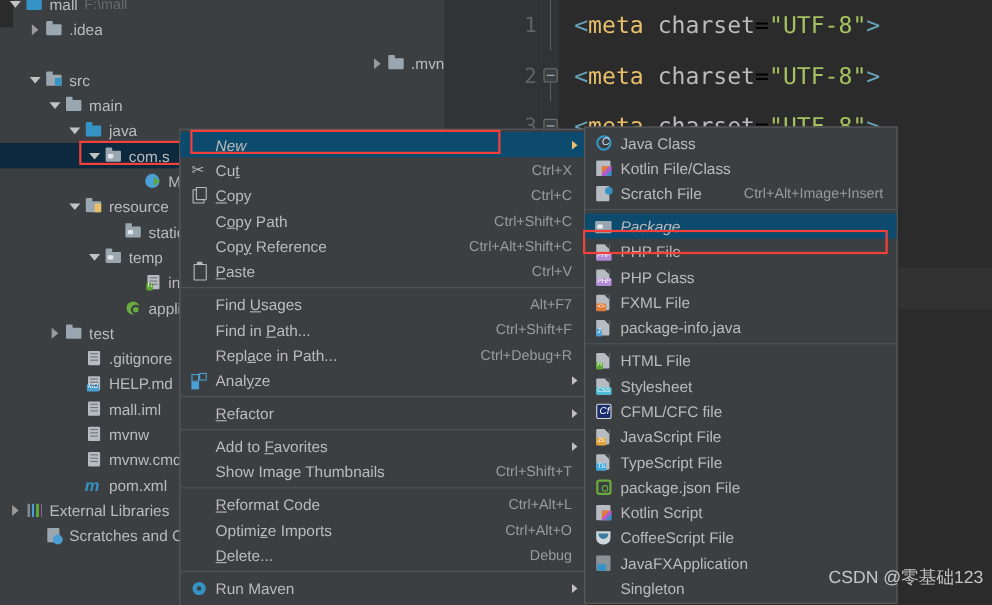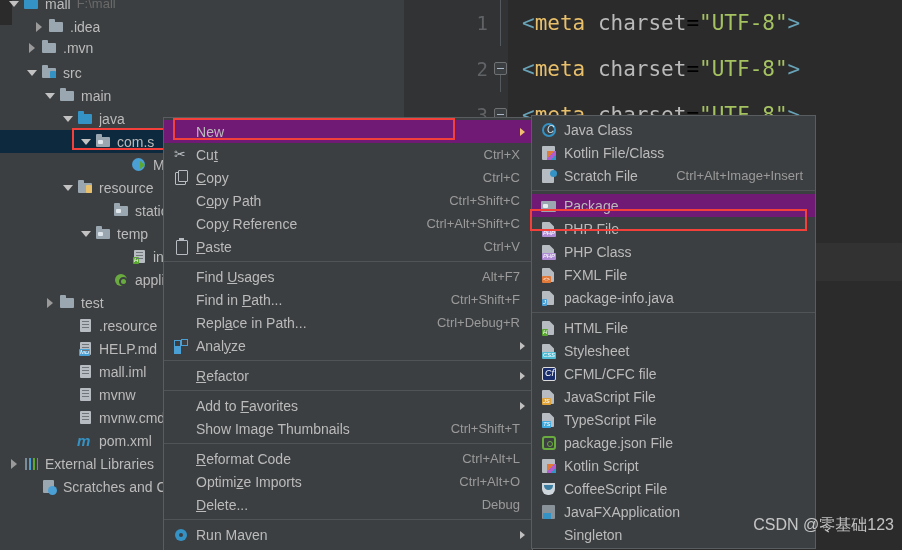--- a/index.html
+++ b/index.html
@@ -130,21 +130,21 @@
 
   
   .menu {
     position: absolute; background: #3c3f41; border: 1px solid #5a5d5f;
     color: #bbbbbb; font-size: 14px;
   }
   .mitem {
     position: relative; height: 23px; display: flex; align-items: center;
     padding-left: 8px; white-space: nowrap;
   }
-  .mitem.hl { background: #701a75; }
+  .mitem.hl { background: #0c4a6e; font-style: italic; }
   .mitem .mic { width: 18px; flex: 0 0 18px; position: relative; height: 16px; margin-right: 6px; }
   .mitem .mtxt { flex: 1 1 auto; }
   .mitem .mkey { color: #9a9a9a; font-size: 13px; padding-right: 12px; }
   .mitem .marrow { position: absolute; right: 7px; top: 8px;
     border-left: 5px solid #c0c0c0; border-top: 4px solid transparent; border-bottom: 4px solid transparent; }
   .mitem.hl .marrow { border-left-color:#f0c070; }
   .msep { height: 1px; background: #515457; margin: 3px 0; }
   u { text-decoration: underline; }
 
   
@@ -233,27 +233,27 @@
   <div class="tree">
     <div class="tree-scroll-stub"></div>
     <div id="tree-rows">
         <div class="row" style="top: -8px;">
           <div style="width: 8px; flex: 0 0 8px;"></div>
           <div class="twisty tw-down"></div>
           <div class="ico ic-folder blue"></div>
           <span class="lbl">mall</span>
           <span class="path-lbl">F:\mall</span>
         </div>
-        <div class="row" style="top: 15px; margin-left: 7px;">
+        <div class="row" style="top: 15px;">
           <div style="width: 26px; flex: 0 0 26px;"></div>
           <div class="twisty tw-right"></div>
           <div class="ico ic-folder"></div>
           <span class="lbl">.idea</span>
         </div>
-        <div class="row" style="top: 36px;">
+        <div class="row" style="top: 46px; justify-content: flex-end;">
           <div style="width: 26px; flex: 0 0 26px;"></div>
           <div class="twisty tw-right"></div>
           <div class="ico ic-folder"></div>
           <span class="lbl">.mvn</span>
         </div>
         <div class="row" style="top: 61px;">
           <div style="width: 26px; flex: 0 0 26px;"></div>
           <div class="twisty tw-down"></div>
           <div class="ico ic-folder src">
             <i class="ic-src-mark"></i>
@@ -331,21 +331,21 @@
         <div class="row" style="top: 291px;">
           <div style="width: 44px; flex: 0 0 44px;"></div>
           <div class="twisty tw-right"></div>
           <div class="ico ic-folder"></div>
           <span class="lbl">test</span>
         </div>
         <div class="row" style="top: 314px;">
           <div style="width: 62px; flex: 0 0 62px;"></div>
           <div class="twisty "></div>
           <div class="ico ic-file"></div>
-          <span class="lbl">.resource</span>
+          <span class="lbl">.gitignore</span>
         </div>
         <div class="row" style="top: 337px;">
           <div style="width: 62px; flex: 0 0 62px;"></div>
           <div class="twisty "></div>
           <div class="ico ic-file">
             <i class="ic-badge bg-md">MD</i>
           </div>
           <span class="lbl">HELP.md</span>
         </div>
         <div class="row" style="top: 360px;">

